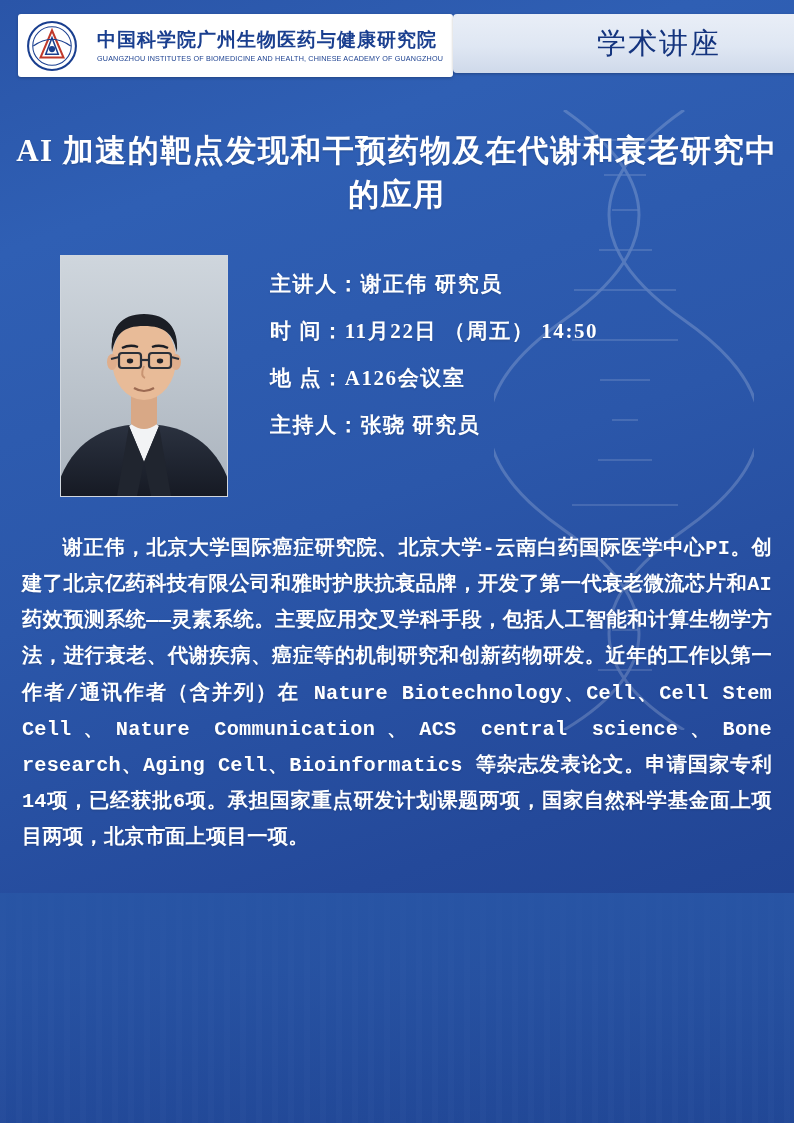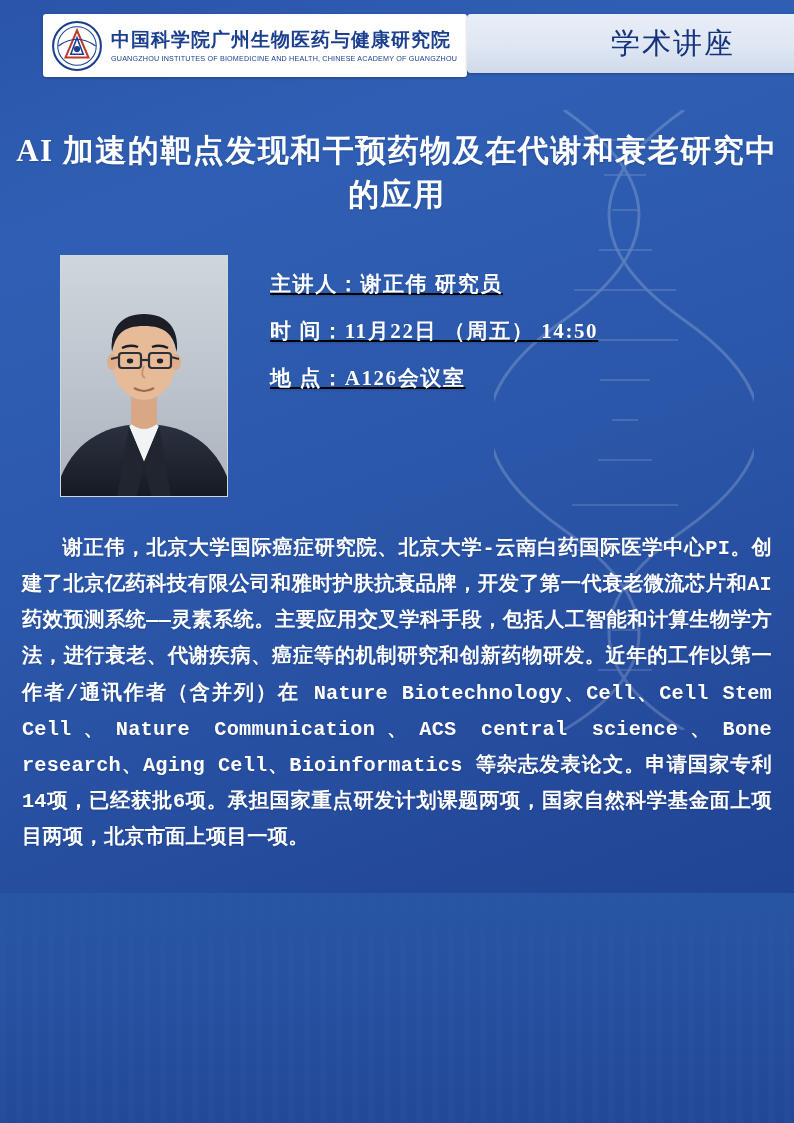--- a/index.html
+++ b/index.html
@@ -47,23 +47,22 @@
     align-items: flex-start;
     justify-content: space-between;
     padding: 14px 18px 0 18px;
   }
   .logo-plate {
     background: #ffffff;
     border-radius: 3px;
     padding: 6px 10px 5px 8px;
     display: flex;
     align-items: center;
-    gap: 8px;
+    gap: 19px;
     box-shadow: 0 1px 3px rgba(0,0,0,0.25);
-    margin-left: 25px;
   }
   .logo-mark {
     width: 52px;
     height: 52px;
     flex: 0 0 52px;
   }
   .logo-text .cn {
     font-family: "Liberation Serif", serif;
     font-size: 19px;
     font-weight: bold;
@@ -118,21 +117,20 @@
     letter-spacing: 1.5px;
     text-shadow: 0 1px 2px rgba(0,0,0,0.18);
   }
   
   .info-row {
     position: relative;
     display: flex;
     margin: 38px 0 0 0;
     padding: 0 30px 0 60px;
     align-items: flex-start;
-    text-decoration: underline;
   }
   .portrait {
     width: 166px;
     height: 240px;
     flex: 0 0 166px;
     border: 1px solid rgba(255,255,255,0.35);
     background: #b9c2cc;
     overflow: hidden;
     position: relative;
   }
@@ -273,19 +271,20 @@
 
         <path d="M68 170 L56 240 L76 240 L83 206 Z" fill="#20252f"></path>
         <path d="M98 170 L110 240 L90 240 L83 206 Z" fill="#20252f"></path>
       </svg>
     </div>
 
     <div class="details">
       <div class="line">主讲人：谢正伟 研究员</div>
       <div class="line">时 间：11月22日 （周五） 14:50</div>
       <div class="line">地 点：A126会议室</div>
+      <div class="line">主持人：张骁 研究员</div>
     </div>
 
   </div>
 
   <div class="bio">谢正伟，北京大学国际癌症研究院、北京大学-云南白药国际医学中心PI。创建了北京亿药科技有限公司和雅时护肤抗衰品牌，开发了第一代衰老微流芯片和AI药效预测系统——灵素系统。主要应用交叉学科手段，包括人工智能和计算生物学方法，进行衰老、代谢疾病、癌症等的机制研究和创新药物研发。近年的工作以第一作者/通讯作者（含并列）在 Nature Biotechnology、Cell、Cell Stem Cell、Nature Communication、ACS central science、Bone research、Aging Cell、Bioinformatics 等杂志发表论文。申请国家专利14项，已经获批6项。承担国家重点研发计划课题两项，国家自然科学基金面上项目两项，北京市面上项目一项。</div>
 
 </div>
 
 </body></html>

